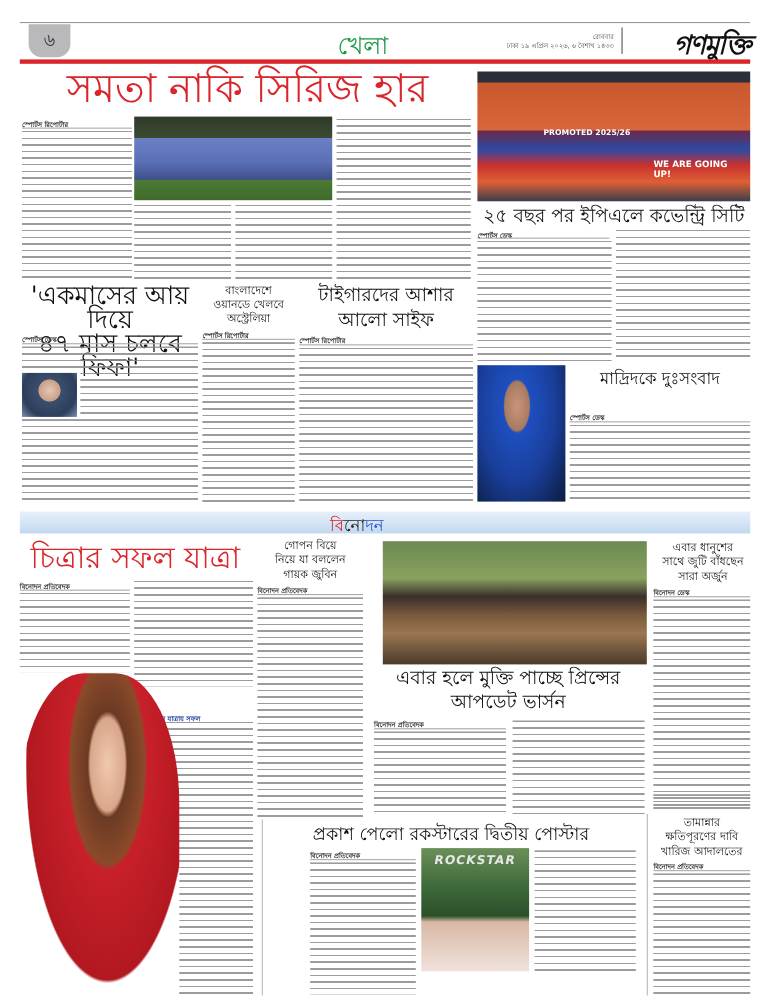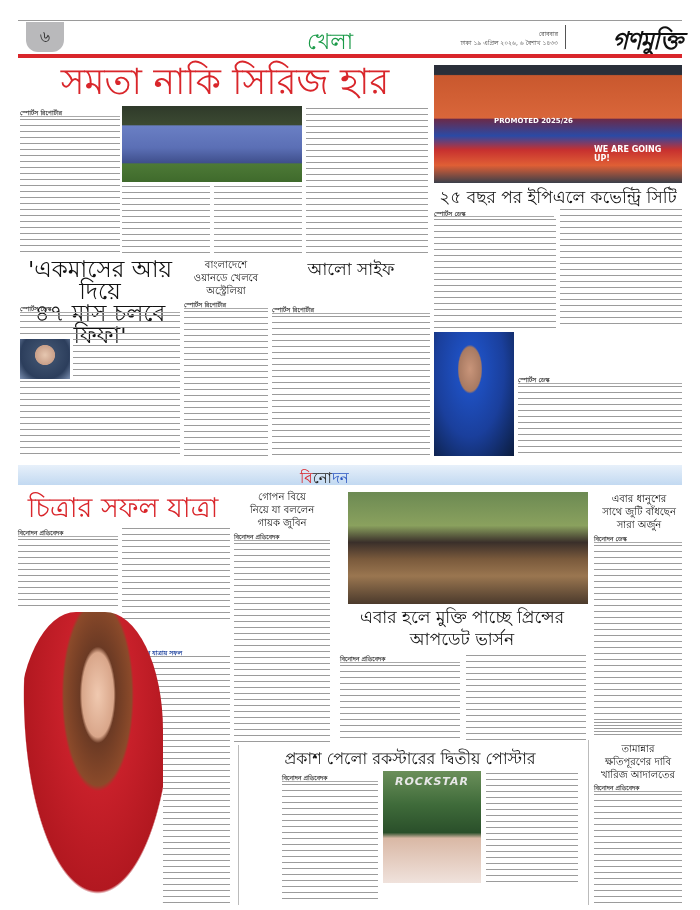--- a/index.html
+++ b/index.html
@@ -94,28 +94,30 @@
 <div class="abs headline" style="left:184px; top:258px; width:84px; font-size:10px; line-height:13px;">
   <div>বাংলাদেশে</div>
   <div>ওয়ানডে খেলবে</div>
   <div>অস্ট্রেলিয়া</div>
 </div>
 <div class="abs byline" style="left:184px; top:300px;">স্পোর্টস রিপোর্টার</div>
 <div class="abs byline-rule" style="left:184px; top:308px; width:84px;"></div>
 <div class="abs lines" style="left:184px; top:311px; width:84px; height:148px;"></div>
 
 <div class="abs headline" style="left:272px; top:258px; width:158px; font-size:17px; line-height:22px;">
+  <div>টাইগারদের আশার</div>
   <div>আলো সাইফ</div>
 </div>
 <div class="abs byline" style="left:272px; top:305px;">স্পোর্টস রিপোর্টার</div>
 <div class="abs byline-rule" style="left:272px; top:313px; width:158px;"></div>
 <div class="abs lines" style="left:272px; top:316px; width:158px; height:143px;"></div>
 
 <div class="abs photo ph-djokovic" style="left:434px; top:332px; width:80px; height:124px;"></div>
 <div class="abs headline" style="left:518px; top:334px; width:164px; font-size:15px; line-height:20px;">
+  <div>মাদ্রিদকে দুঃসংবাদ</div>
 </div>
 <div class="abs byline" style="left:518px; top:375px;">স্পোর্টস ডেস্ক</div>
 <div class="abs byline-rule" style="left:518px; top:383px; width:164px;"></div>
 <div class="abs lines" style="left:518px; top:386px; width:164px; height:70px;"></div>
 
 <div class="abs binodon-band"></div>
 <div class="abs binodon-label">
   <span class="bi-red">বি</span><span class="bi-dark">নো</span><span class="bi-blue">দন</span>
 </div>
 

